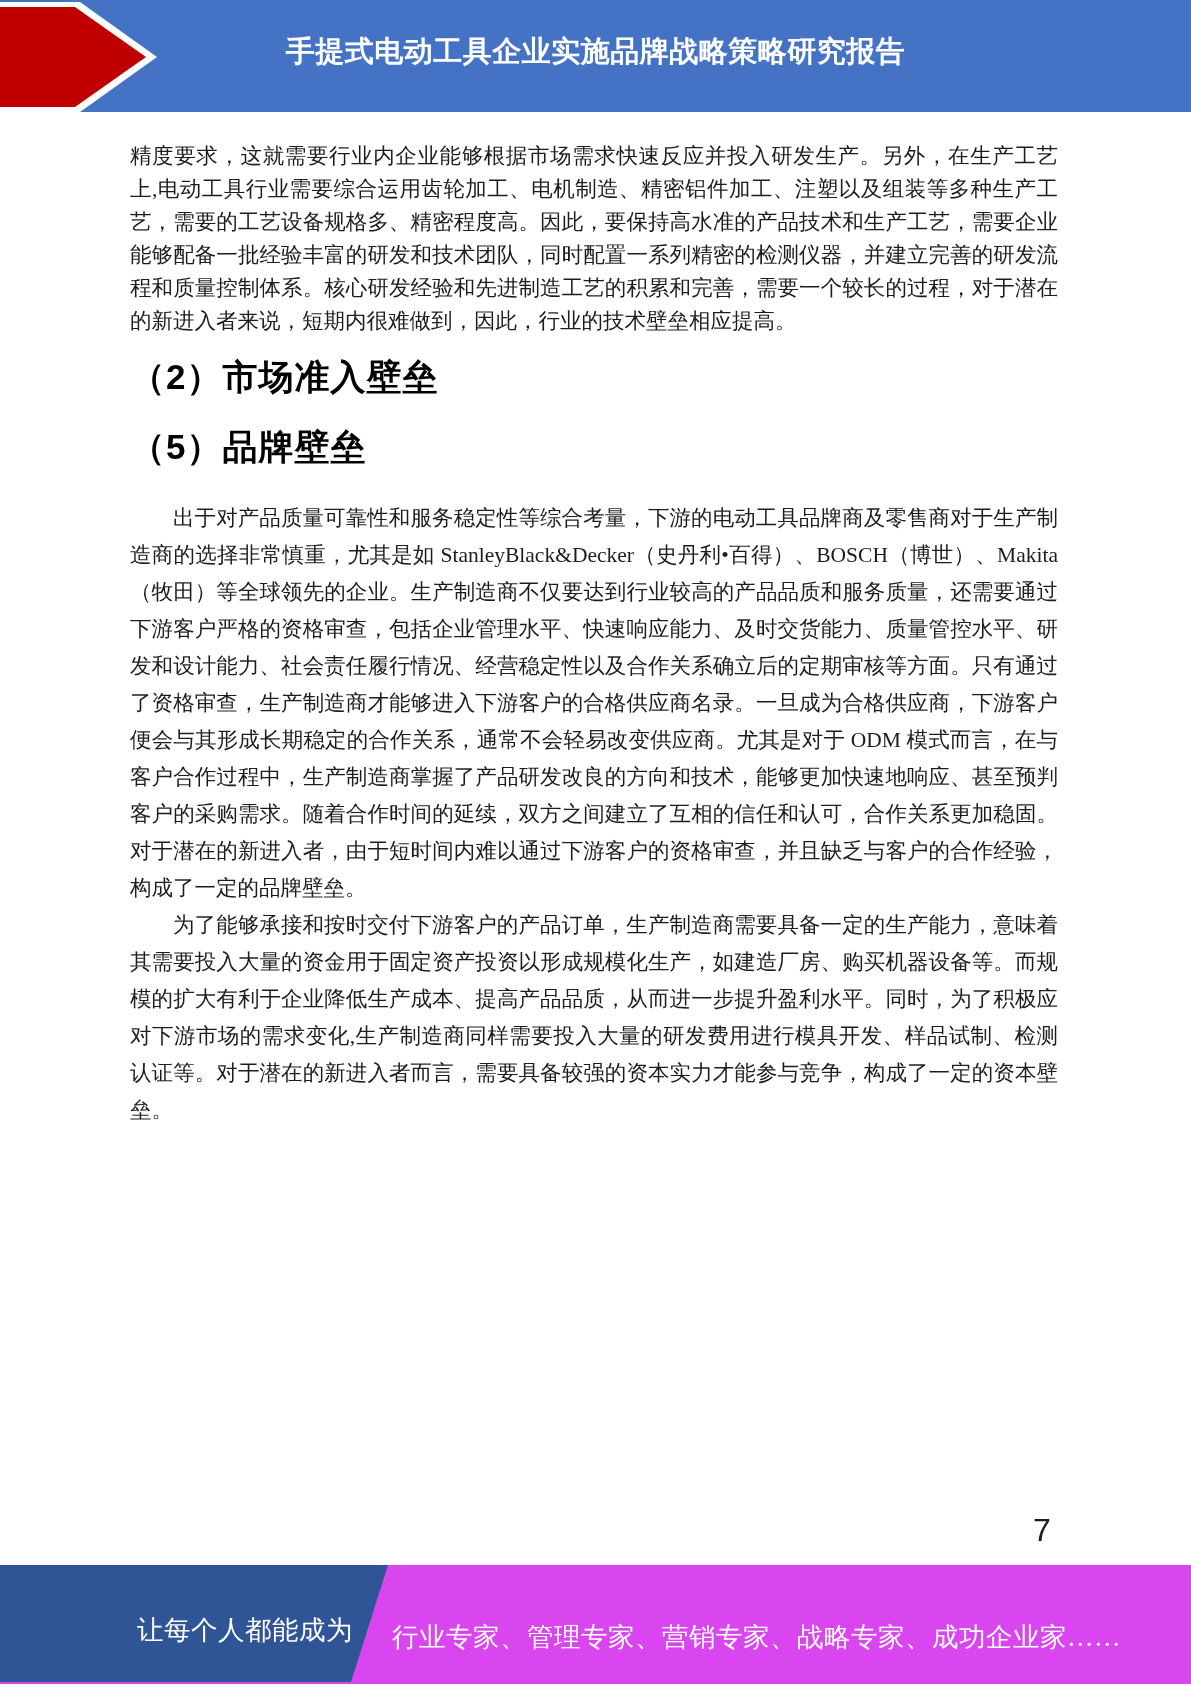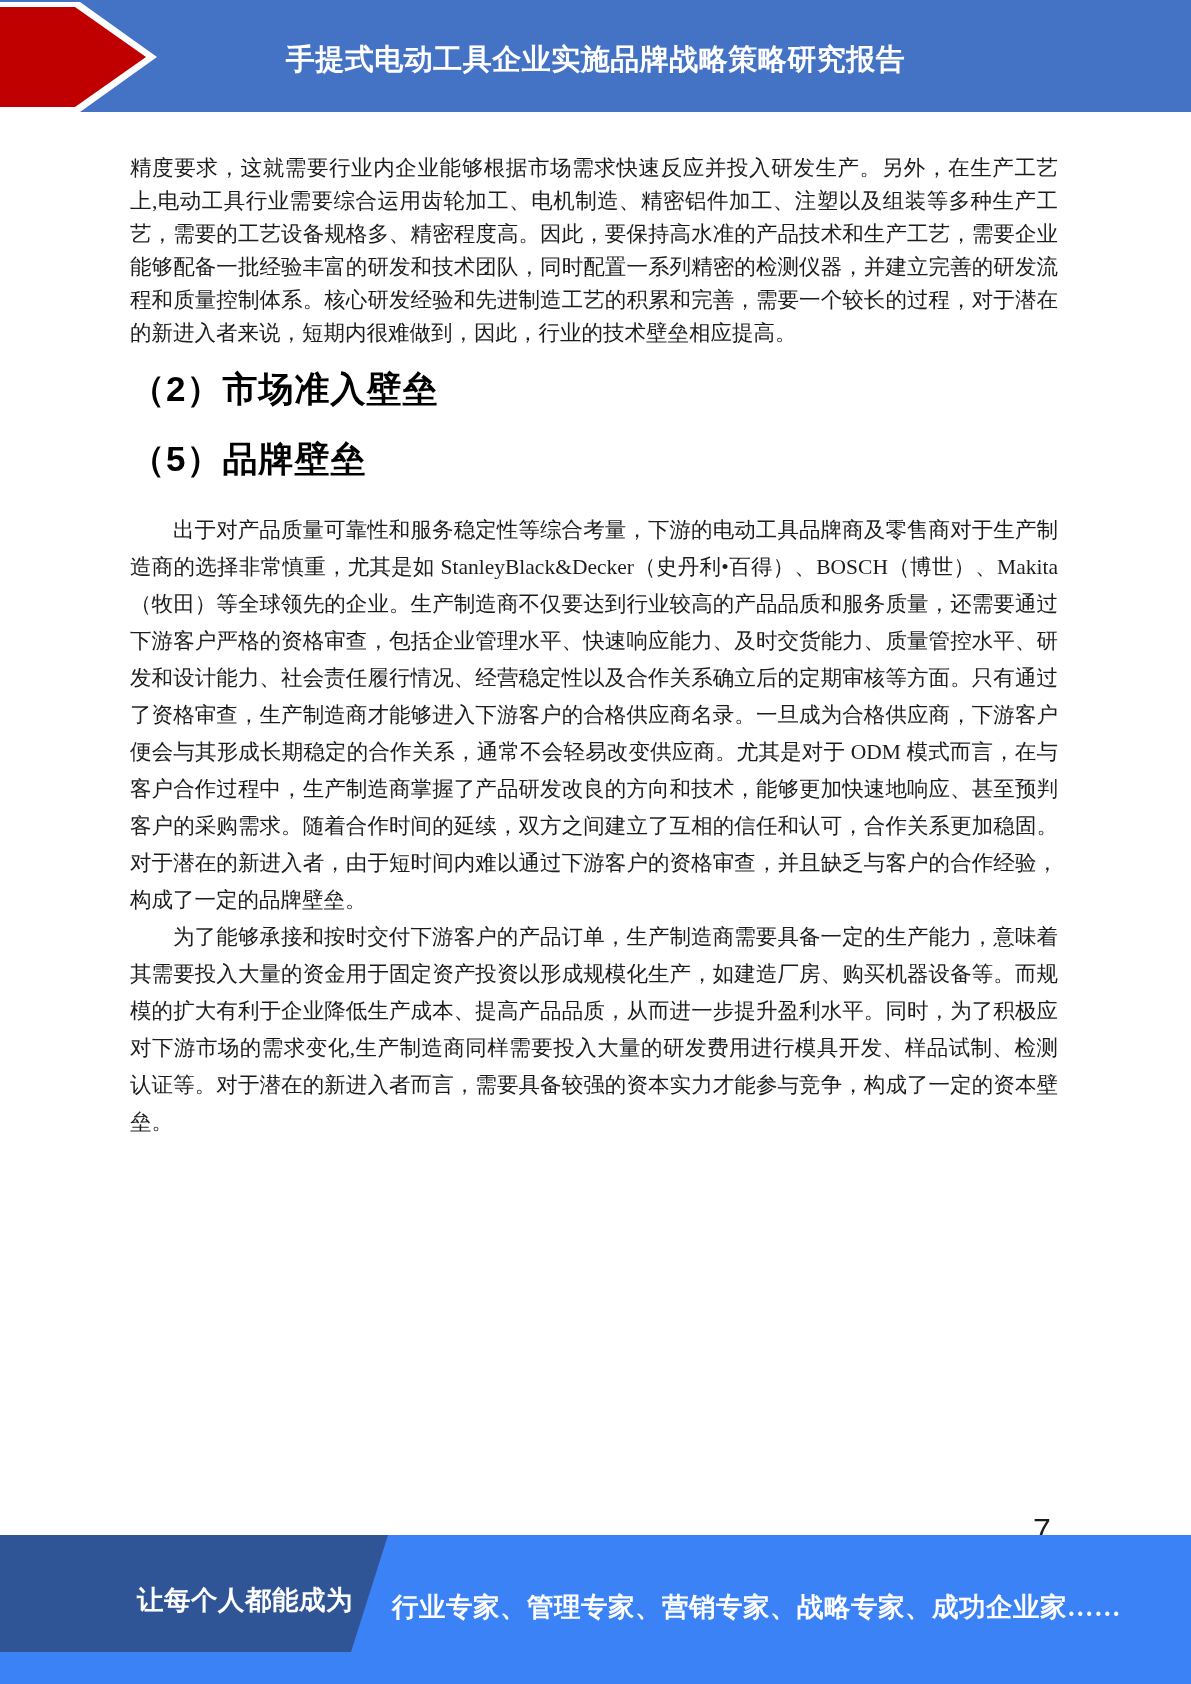--- a/index.html
+++ b/index.html
@@ -10,29 +10,29 @@
     overflow:hidden;
     font-family:"Liberation Serif","DejaVu Serif",serif;
   }
   
   .header-band{
     position:absolute;left:0;top:0;width:1191px;height:112px;
     background:#4472C4;
   }
   .chevron{position:absolute;left:0;top:0;}
   .header-title{
-    position:absolute;left:0;top:8px;width:1191px;height:104px;
+    position:absolute;left:0;top:0;width:1191px;height:104px;
     display:flex;align-items:center;justify-content:center;
     color:#ffffff;font-size:29px;font-weight:bold;letter-spacing:0.5px;
     font-family:"Liberation Sans","DejaVu Sans",sans-serif;
   }
   
   .content{
     position:absolute;left:130px;top:112px;width:928px;
-    padding-top:40px;
+    padding-top:28px;
     color:#1c1c1c;
   }
   .para{
     margin:0;
     font-size:21.5px;
     line-height:37px;
     text-align:justify;
     text-indent:2em;
     color:#1c1c1c;
   }
@@ -45,23 +45,22 @@
   }
   
   .page-number{
     position:absolute;left:1018px;top:1512px;width:48px;
     text-align:center;
     font-size:32px;color:#1c1c1c;
     font-family:"Liberation Sans","DejaVu Sans",sans-serif;
   }
   
   .footer-band{
-    position:absolute;left:0;bottom:0;width:1191px;height:149px;
-    background:#3b82f6;
-    font-weight:bold;
+    position:absolute;left:0;bottom:0;width:1191px;height:119px;
+    background:#d946ef;
   }
   .footer-blue{
     position:absolute;left:0;top:0;width:420px;height:117px;
     background:#2F5597;
     -webkit-clip-path:polygon(0 0,388px 0,351px 117px,0 117px);
     clip-path:polygon(0 0,388px 0,351px 117px,0 117px);
   }
   .footer-left{
     position:absolute;left:137px;top:47px;
     color:#ffffff;font-size:26.5px;letter-spacing:0.5px;

